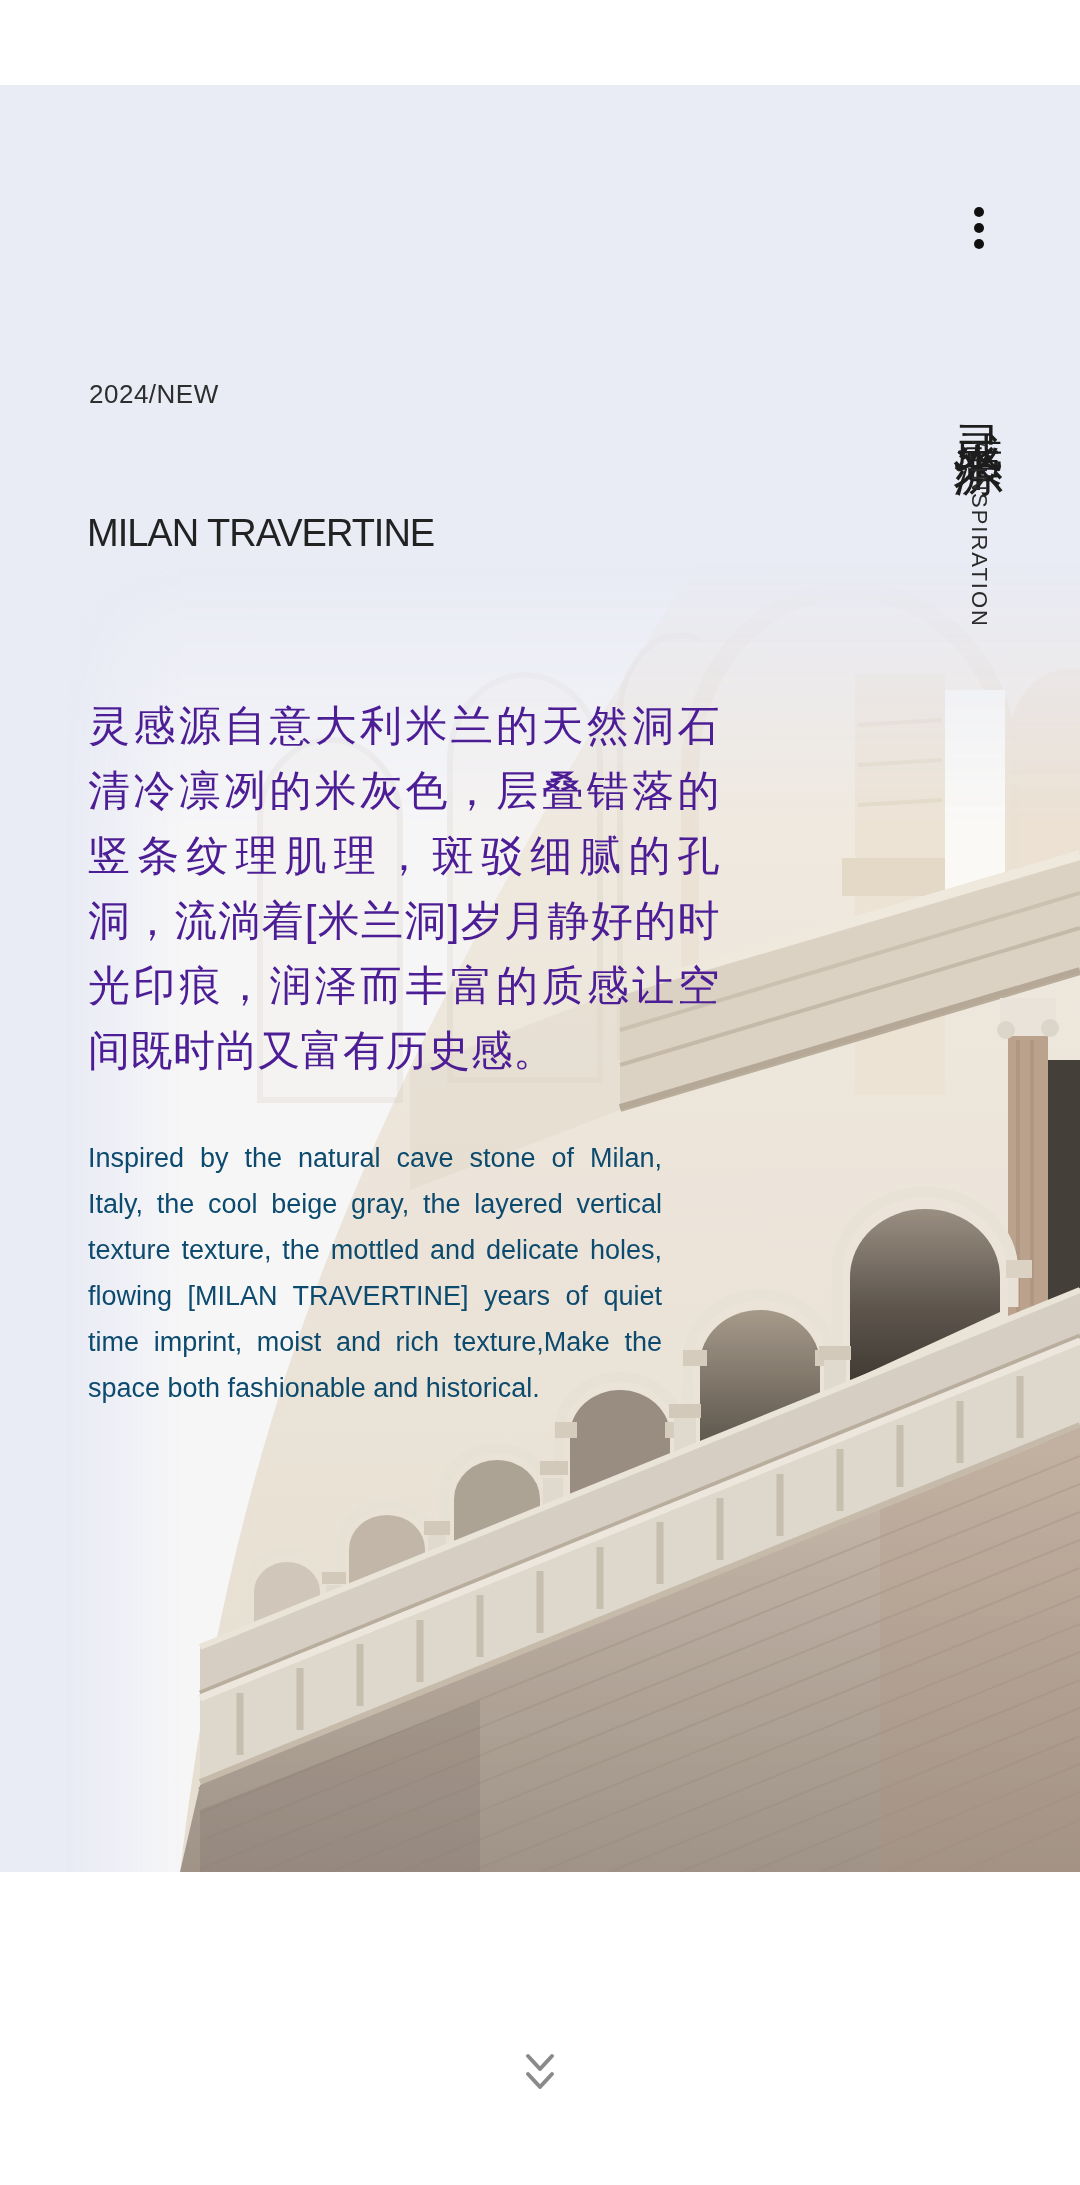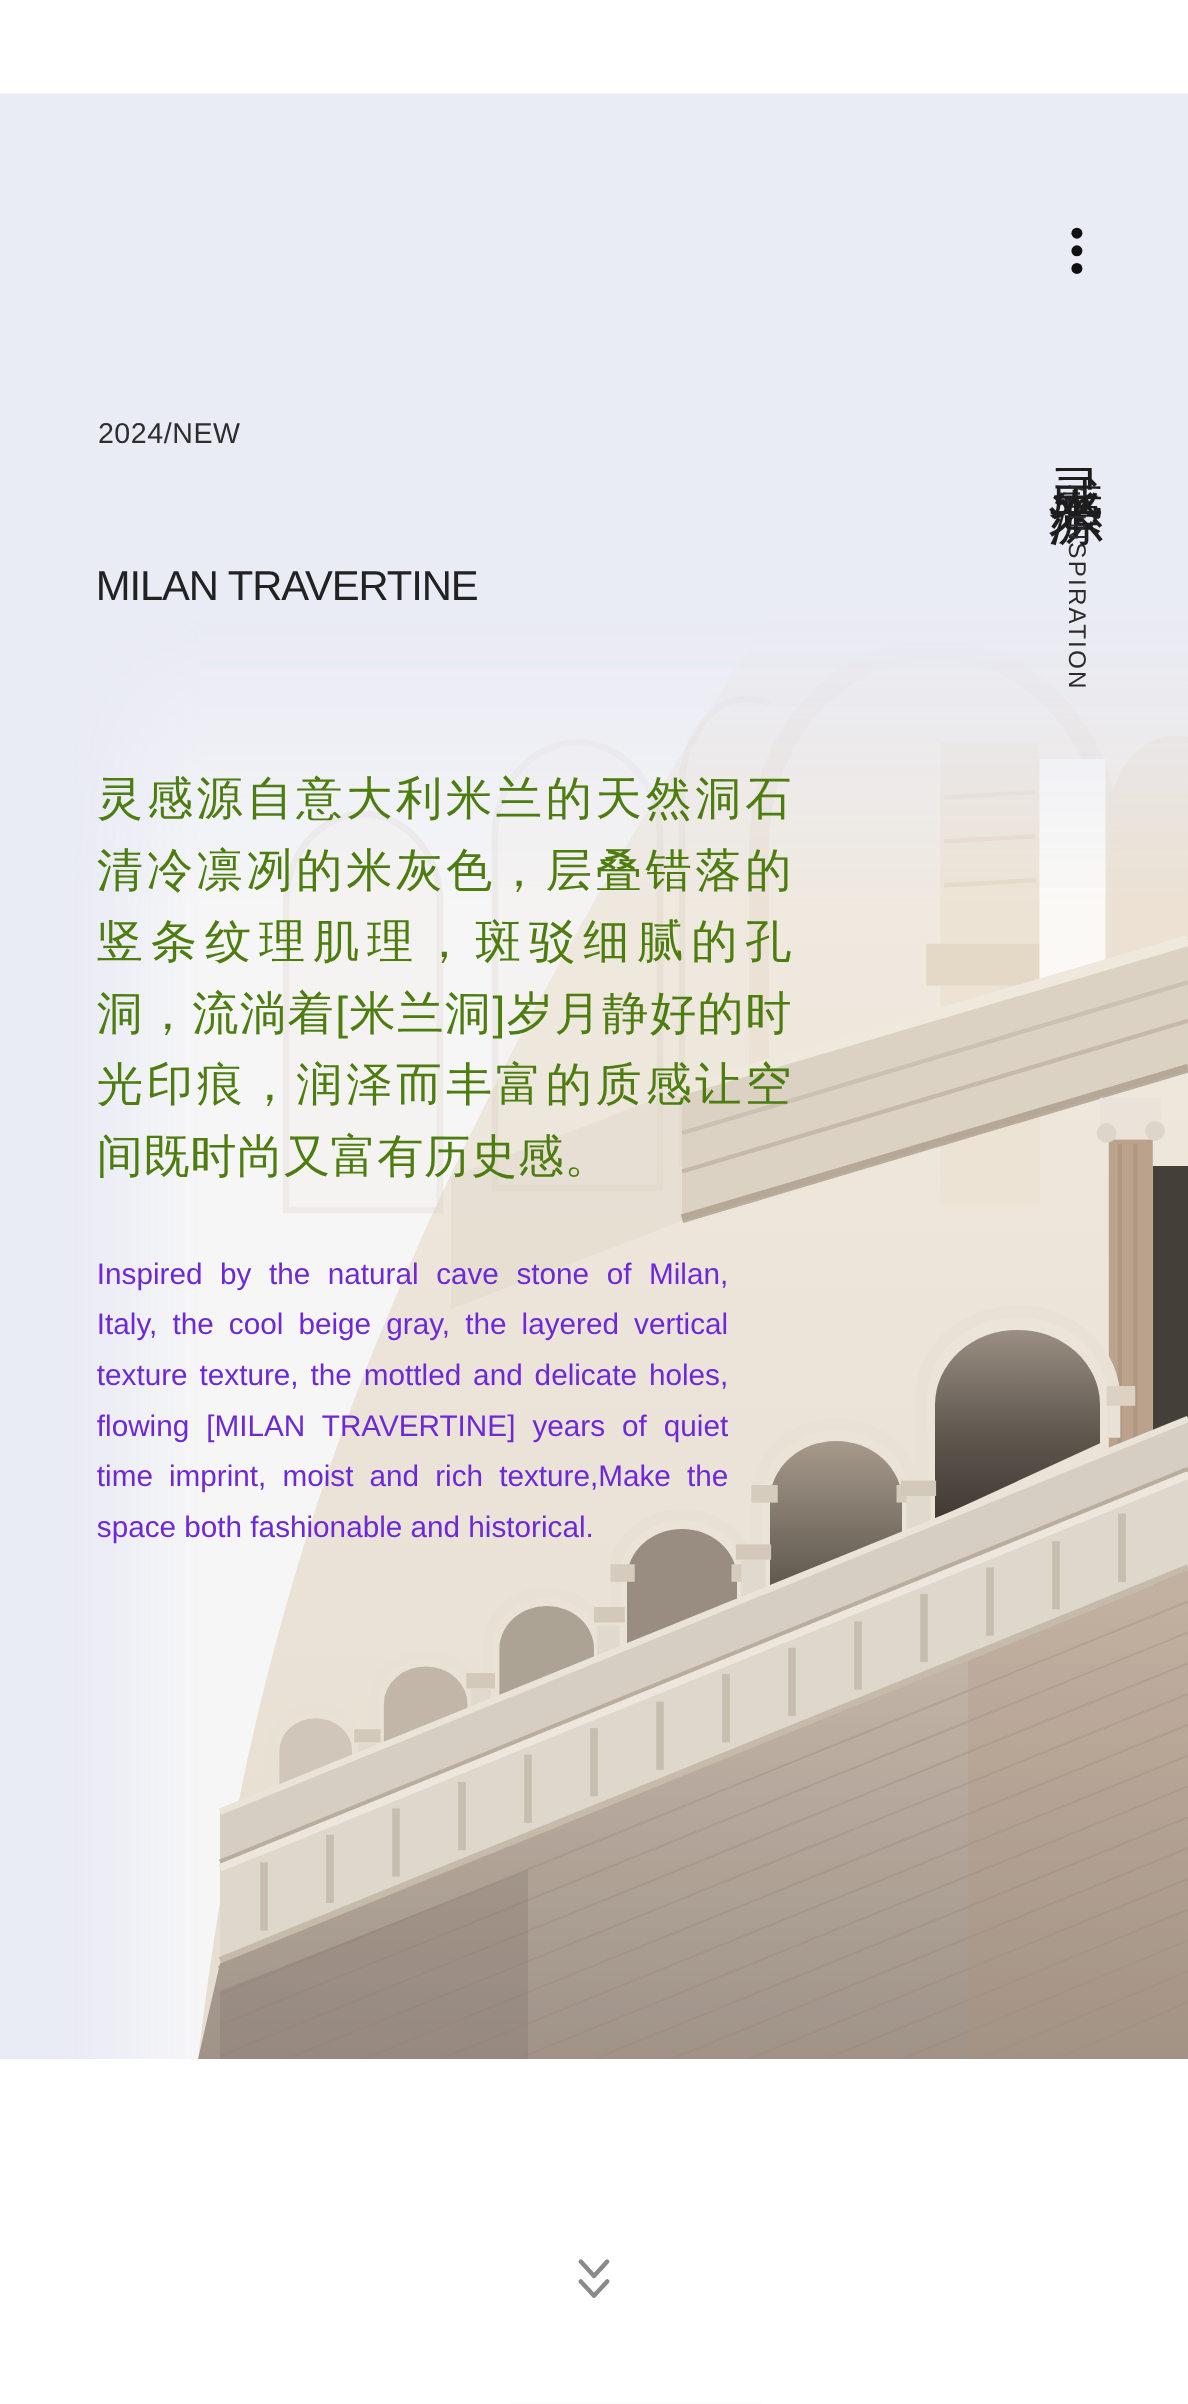--- a/index.html
+++ b/index.html
@@ -33,26 +33,26 @@
   }
   .side-label .cjk{
     font-family:"Liberation Serif","DejaVu Serif",serif;
     font-size:50px;color:#1d1d1d;letter-spacing:8px;
   }
   .side-label .sep{font-size:22px;color:#2a2a2a;margin-top:24px;letter-spacing:2px;}
   .side-label .lat{font-size:22px;color:#2a2a2a;margin-top:18px;letter-spacing:2px;}
   
   .para-cn{
     position:absolute;left:88px;top:608px;width:632px;
-    font-size:42px;line-height:65px;color:#4d7c0f;
+    font-size:42px;line-height:65px;color:#4c1d95;
     text-align:justify;letter-spacing:0.5px;
   }
   .para-en{
     position:absolute;left:88px;top:1050px;width:574px;
-    font-size:27px;line-height:46px;color:#6d28d9;
+    font-size:27px;line-height:46px;color:#0c4a6e;
     text-align:justify;
   }
   .bottom-band{
     position:absolute;left:0;top:1872px;width:1080px;height:313px;background:#ffffff;
     display:flex;justify-content:center;align-items:flex-start;
   }
   .scroll-hint{margin-top:178px;cursor:pointer;}
 </style>
 </head>
 <body>

